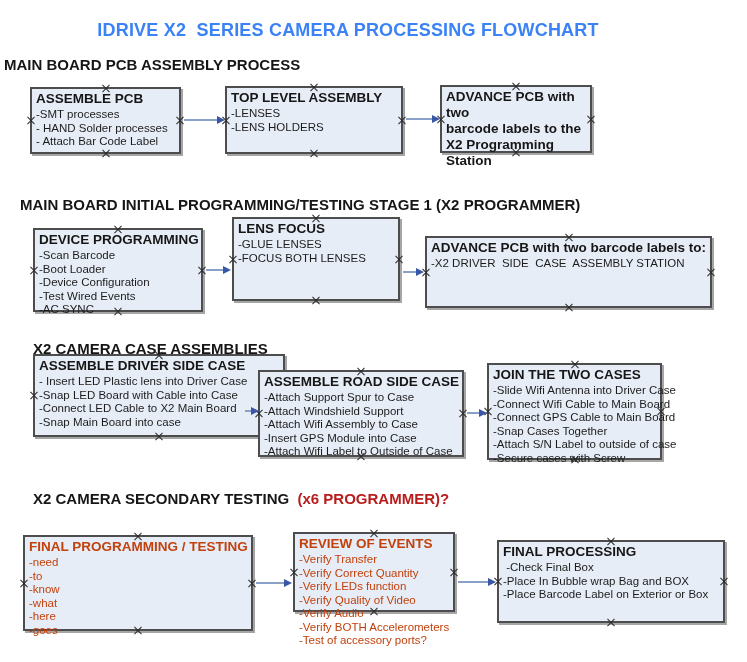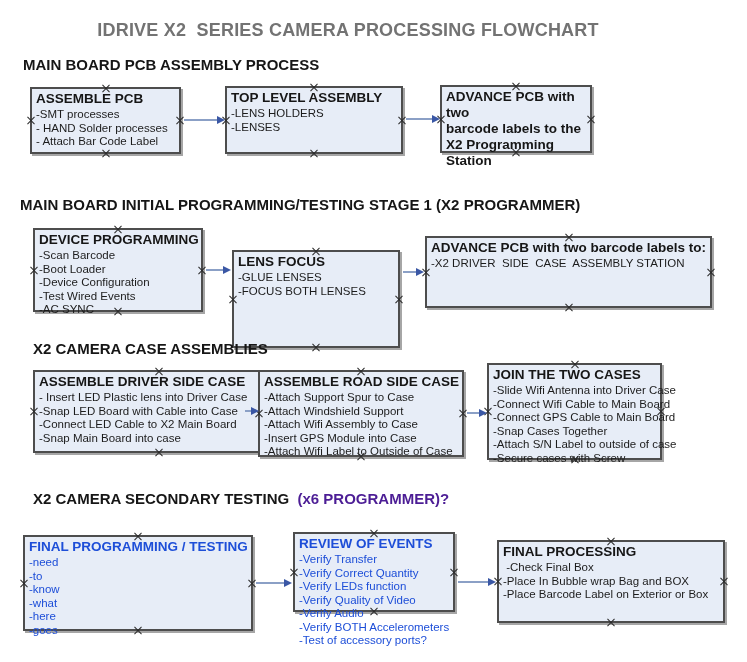--- a/index.html
+++ b/index.html
@@ -2,39 +2,39 @@
 <html><head>
 <meta charset="utf-8">
 <style>
   html,body{margin:0;padding:0;background:#ffffff;}
   .canvas{
     position:relative;width:747px;height:662px;background:#ffffff;overflow:hidden;
     font-family:"Liberation Sans","DejaVu Sans",sans-serif;color:#111;
   }
   .title{
     position:absolute;left:0;top:20px;width:696px;text-align:center;
-    font-size:18px;font-weight:bold;letter-spacing:0.2px;white-space:pre;color:#737373;
+    font-size:18px;font-weight:bold;letter-spacing:0.2px;white-space:pre;color:#3b82f6;
   }
   .section-heading{
     position:absolute;font-size:15px;font-weight:bold;white-space:pre;color:#161616;
   }
-  .red{color:#4c1d95;}
+  .red{color:#b91c1c;}
   .fbox{
     position:absolute;background:#e7edf7;border:2px solid #4d4d4d;
     box-shadow:2px 2px 0 #a6a6a6;box-sizing:border-box;
     padding:2px 0 0 4px;overflow:visible;
   }
   .fbox-title{
     font-size:13.5px;font-weight:bold;line-height:16px;white-space:pre-line;color:#161616;
   }
   .fbox-items{margin-top:1px;}
   .fbox-items .line{
     font-size:11.5px;line-height:13.5px;white-space:pre;color:#1c1c1c;
   }
-  .red-box .fbox-title,.red-box .fbox-items .line{color:#1d4ed8;}
+  .red-box .fbox-title,.red-box .fbox-items .line{color:#c2410c;}
   .arrow{
     position:absolute;height:0;border-top:2px solid #8ba0c6;
   }
   .arrow::after{
     content:'';position:absolute;right:-2px;top:-5px;width:0;height:0;
     border-left:8px solid #3a57a5;border-top:4px solid transparent;border-bottom:4px solid transparent;
   }
   .handle{position:absolute;width:8px;height:8px;pointer-events:none;}
   .handle::before,.handle::after{
     content:'';position:absolute;left:-1px;top:3.5px;width:10px;height:1px;background:#2b2b2b;
@@ -46,39 +46,39 @@
   .h-l{left:-5px;top:50%;margin-top:-4px;}
   .h-r{right:-5px;top:50%;margin-top:-4px;}
 </style>
 </head>
 <body>
 
 <div class="canvas">
 
   <div class="title">IDRIVE X2  SERIES CAMERA PROCESSING FLOWCHART</div>
 
-  <div class="section-heading" style="left:23px;top:56px"><span>MAIN BOARD PCB ASSEMBLY PROCESS</span><span class="red"></span></div>
+  <div class="section-heading" style="left:4px;top:56px"><span>MAIN BOARD PCB ASSEMBLY PROCESS</span><span class="red"></span></div>
 
   <div class="fbox" style="left:30px;top:87px;width:151px;height:67px">
     <div class="fbox-title">ASSEMBLE PCB</div>
     <div class="fbox-items">
         <div class="line">-SMT processes</div>
         <div class="line">- HAND Solder processes</div>
         <div class="line">- Attach Bar Code Label</div>
       </div>
   <span class="handle h-t"></span>
       <span class="handle h-b"></span>
       <span class="handle h-l"></span>
       <span class="handle h-r"></span>
     </div>
   <div class="fbox" style="left:225px;top:86px;width:178px;height:68px">
     <div class="fbox-title">TOP LEVEL ASSEMBLY</div>
     <div class="fbox-items">
+        <div class="line">-LENSES</div>
         <div class="line">-LENS HOLDERS</div>
-        <div class="line">-LENSES</div>
       </div>
   <span class="handle h-t"></span>
       <span class="handle h-b"></span>
       <span class="handle h-l"></span>
       <span class="handle h-r"></span>
     </div>
   <div class="fbox" style="left:440px;top:85px;width:152px;height:68px">
     <div class="fbox-title">ADVANCE PCB with two
 barcode labels to the
  X2 Programming Station</div>
@@ -100,21 +100,21 @@
         <div class="line">-Boot Loader</div>
         <div class="line">-Device Configuration</div>
         <div class="line">-Test Wired Events</div>
         <div class="line">-AC SYNC</div>
       </div>
   <span class="handle h-t"></span>
       <span class="handle h-b"></span>
       <span class="handle h-l"></span>
       <span class="handle h-r"></span>
     </div>
-  <div class="fbox" style="left:232px;top:250px;width:168px;height:98px">
+  <div class="fbox" style="left:232px;top:217px;width:168px;height:84px">
     <div class="fbox-title">LENS FOCUS</div>
     <div class="fbox-items">
         <div class="line">-GLUE LENSES</div>
         <div class="line">-FOCUS BOTH LENSES</div>
       </div>
   <span class="handle h-t"></span>
       <span class="handle h-b"></span>
       <span class="handle h-l"></span>
       <span class="handle h-r"></span>
     </div>
@@ -126,21 +126,21 @@
   <span class="handle h-t"></span>
       <span class="handle h-b"></span>
       <span class="handle h-l"></span>
       <span class="handle h-r"></span>
     </div>
   <div class="arrow" style="left:206px;top:269px;width:23px"></div>
   <div class="arrow" style="left:403px;top:271px;width:19px"></div>
 
   <div class="section-heading" style="left:33px;top:340px"><span>X2 CAMERA CASE ASSEMBLIES</span><span class="red"></span></div>
 
-  <div class="fbox" style="left:33px;top:370px;width:252px;height:83px">
+  <div class="fbox" style="left:33px;top:354px;width:252px;height:83px">
     <div class="fbox-title">ASSEMBLE DRIVER SIDE CASE</div>
     <div class="fbox-items">
         <div class="line">- Insert LED Plastic lens into Driver Case</div>
         <div class="line">-Snap LED Board with Cable into Case</div>
         <div class="line">-Connect LED Cable to X2 Main Board</div>
         <div class="line">-Snap Main Board into case</div>
       </div>
   <span class="handle h-t"></span>
       <span class="handle h-b"></span>
       <span class="handle h-l"></span>

